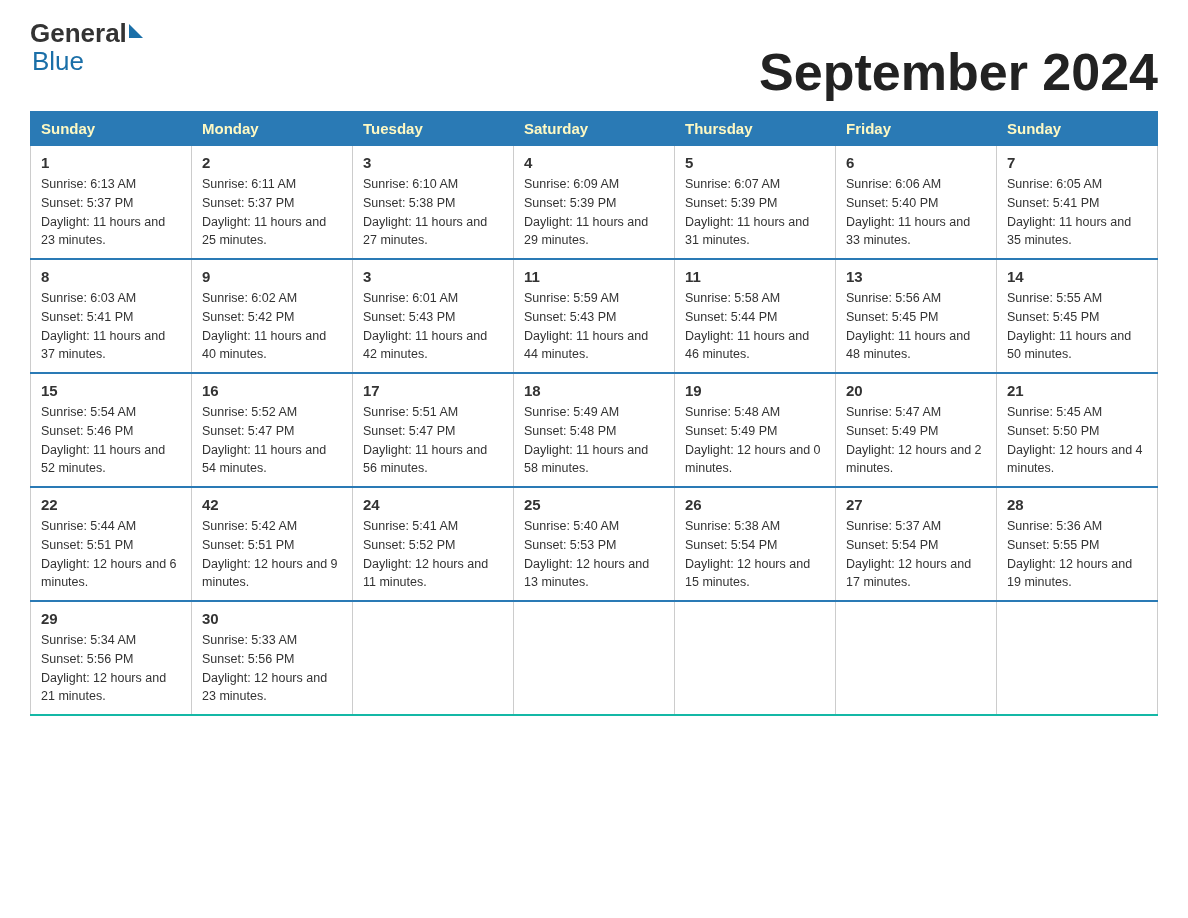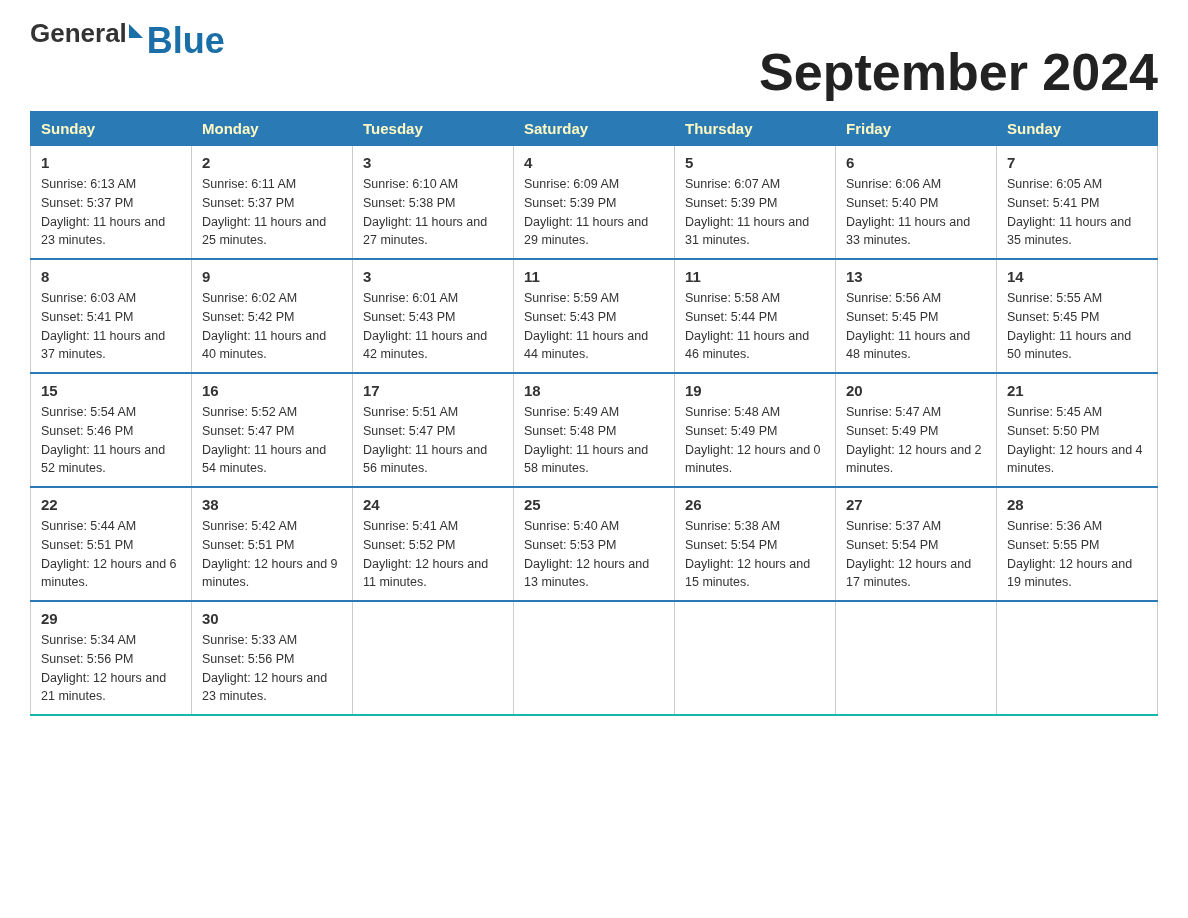--- a/index.html
+++ b/index.html
@@ -11,21 +11,21 @@
       min-height: 918px;
     }
     .header-area {
       display: flex;
       justify-content: space-between;
       align-items: flex-start;
       margin-bottom: 10px;
     }
     .logo-area {
       display: flex;
-      flex-direction: row;
+      flex-direction: column;
       align-items: flex-start;
     }
     .logo-text {
       display: flex;
       align-items: center;
       font-size: 26px;
       font-weight: bold;
       color: #333;
       line-height: 1;
     }
@@ -105,21 +105,21 @@
 </head>
 <body>
 
 <div class="header-area">
   <div class="logo-area">
     <div class="logo-text">
       <span class="logo-general">General</span>
       <span class="logo-arrow"></span>
     </div>
     <div style="margin-left:2px;">
-      <span class="logo-blue" style="font-size:36px;font-weight:bold;color:#1a6fa8;">Blue</span>
+      <span class="logo-blue" style="font-size:26px;font-weight:normal;color:#1a6fa8;">Blue</span>
     </div>
   </div>
   <div class="title-area">
     <div class="month-title">September 2024</div>
   </div>
 </div>
 
 <table class="calendar">
   <thead>
     <tr>
@@ -310,21 +310,21 @@
       <tr>
         <td>
         <span class="day-num">22</span>
         <div class="day-info">
           Sunrise: 5:44 AM<br>
           Sunset: 5:51 PM<br>
           Daylight: 12 hours and 6 minutes.
         </div>
       </td>
         <td>
-        <span class="day-num">38</span>
+        <span class="day-num">42</span>
         <div class="day-info">
           Sunrise: 5:42 AM<br>
           Sunset: 5:51 PM<br>
           Daylight: 12 hours and 9 minutes.
         </div>
       </td>
         <td>
         <span class="day-num">24</span>
         <div class="day-info">
           Sunrise: 5:41 AM<br>

